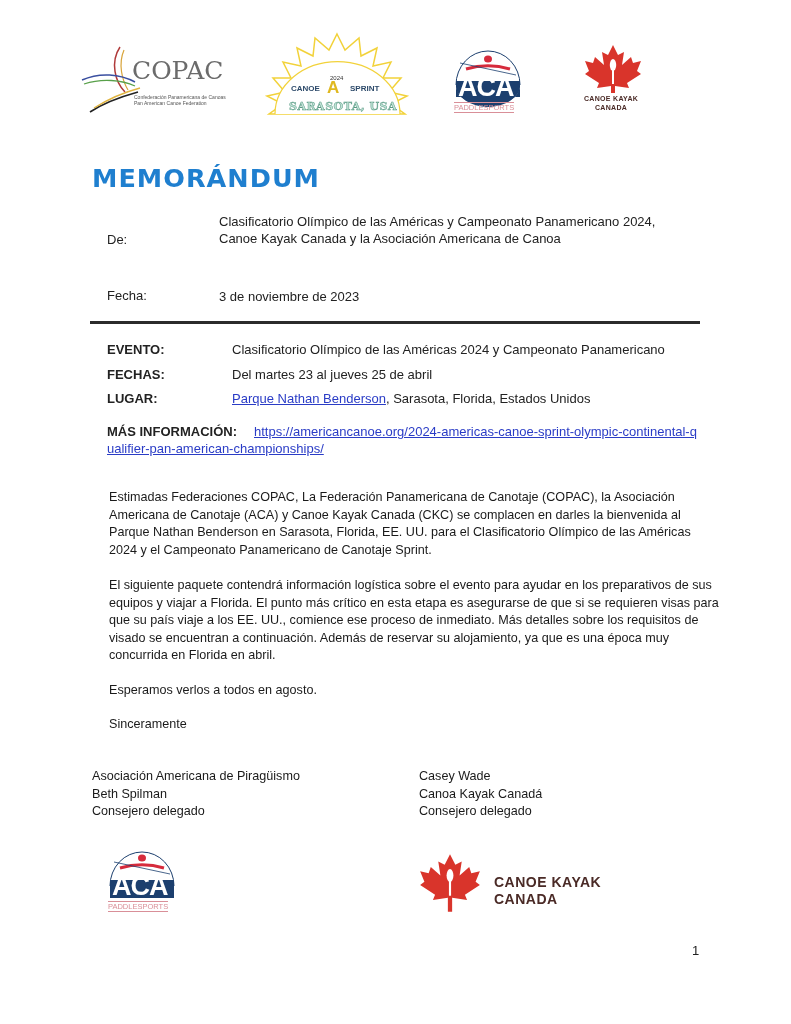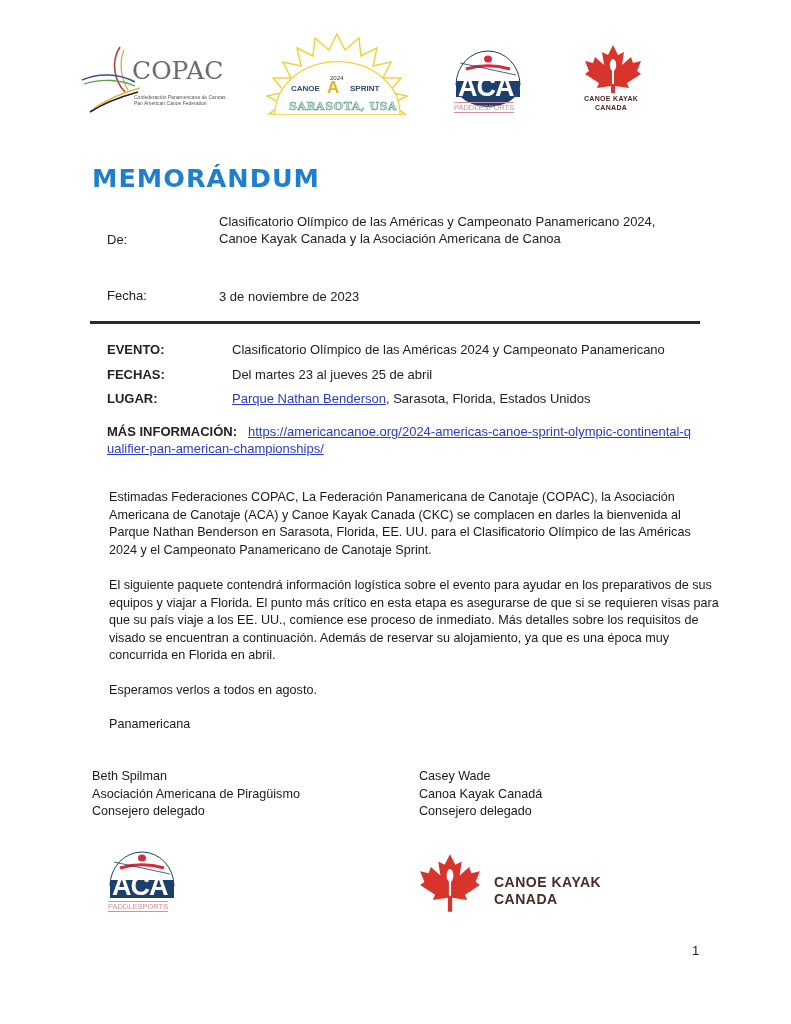--- a/index.html
+++ b/index.html
@@ -10,21 +10,21 @@
   .heading { position: absolute; left: 92px; top: 164px; font-family: "DejaVu Sans", sans-serif;
              font-weight: bold; font-size: 25px; letter-spacing: 1px; color: #1f7fcf;
              transform: scaleX(1.02); transform-origin: left; }
   .meta-label { position: absolute; left: 107px; font-size: 13px; color: #222; }
   .meta-value { position: absolute; left: 219px; font-size: 13px; line-height: 17px; color: #222; }
   .divider { position: absolute; left: 90px; top: 321px; width: 610px; height: 3px; background: #2b2b2b; }
   .ev-label { position: absolute; left: 107px; font-size: 13px; font-weight: bold; color: #222; }
   .ev-value { position: absolute; left: 232px; font-size: 13px; color: #222; }
   a.link { color: #2a3cc6; text-decoration: underline; }
   .more { position: absolute; left: 107px; top: 423px; width: 590px; font-size: 13px; line-height: 17px; color:#222; }
-  .more .lbl { font-weight: bold; margin-right: 11px; }
+  .more .lbl { font-weight: bold; margin-right: 17px; }
   .para { position: absolute; left: 92px; width: 610px; font-size: 12.6px; line-height: 17.6px; color: #1a1a1a; margin: 17px; }
   .sig { position: absolute; font-size: 12.6px; line-height: 17.6px; color: #1a1a1a; }
   .pagenum { position: absolute; left: 692px; top: 943px; font-size: 13px; color: #222; }
 </style>
 </head>
 <body>
 
 <div class="logo" style="left:80px;top:42px;width:150px;height:75px;">
   <svg width="150" height="75" viewBox="0 0 150 75">
     <path d="M40 5 C30 20, 35 40, 45 50" stroke="#b03a3a" stroke-width="1.5" fill="none"></path>
@@ -94,25 +94,25 @@
 <div class="ev-value" style="top:391px;">
   <a class="link">Parque Nathan Benderson</a><span>, Sarasota, Florida, Estados Unidos</span>
 </div>
 <div class="more">
   <span class="lbl">MÁS INFORMACIÓN:</span><a class="link" style="word-break:break-all;">https://americancanoe.org/2024-americas-canoe-sprint-olympic-continental-qualifier-pan-american-championships/</a>
 </div>
 
 <p class="para" style="top:472px;">Estimadas Federaciones COPAC, La Federación Panamericana de Canotaje (COPAC), la Asociación Americana de Canotaje (ACA) y Canoe Kayak Canada (CKC) se complacen en darles la bienvenida al Parque Nathan Benderson en Sarasota, Florida, EE. UU. para el Clasificatorio Olímpico de las Américas 2024 y el Campeonato Panamericano de Canotaje Sprint.</p>
 <p class="para" style="top:560px;">El siguiente paquete contendrá información logística sobre el evento para ayudar en los preparativos de sus equipos y viajar a Florida. El punto más crítico en esta etapa es asegurarse de que si se requieren visas para que su país viaje a los EE. UU., comience ese proceso de inmediato. Más detalles sobre los requisitos de visado se encuentran a continuación. Además de reservar su alojamiento, ya que es una época muy concurrida en Florida en abril.</p>
 <p class="para" style="top:665px;">Esperamos verlos a todos en agosto.</p>
-<p class="para" style="top:699px;">Panamericana</p>
+<p class="para" style="top:699px;">Sinceramente</p>
 
 <div class="sig" style="left:92px;top:768px;">
+  <div>Asociación Americana de Piragüismo</div>
   <div>Beth Spilman</div>
-  <div>Asociación Americana de Piragüismo</div>
   <div>Consejero delegado</div>
 </div>
 <div class="sig" style="left:419px;top:768px;">
   <div>Casey Wade</div>
   <div>Canoa Kayak Canadá</div>
   <div>Consejero delegado</div>
 </div>
 
 <div class="logo" style="left:106px;top:846px;width:72px;height:68px;">
   <svg width="72" height="68" viewBox="0 0 72 68">

